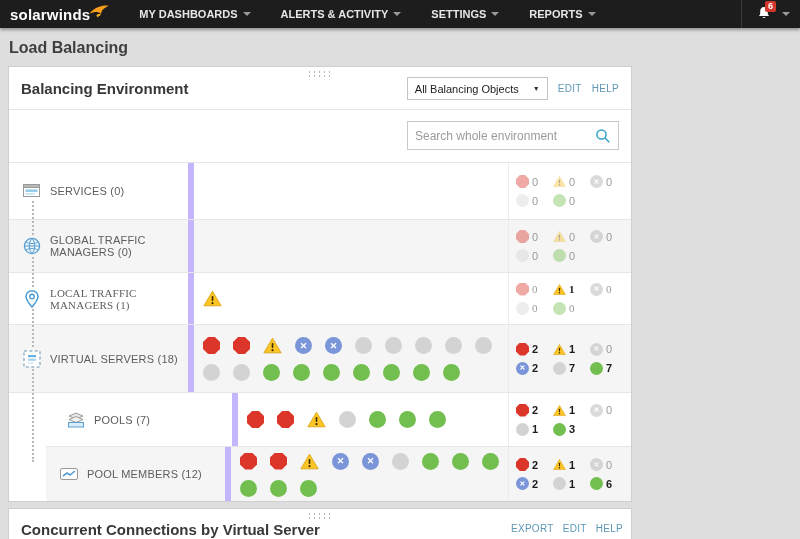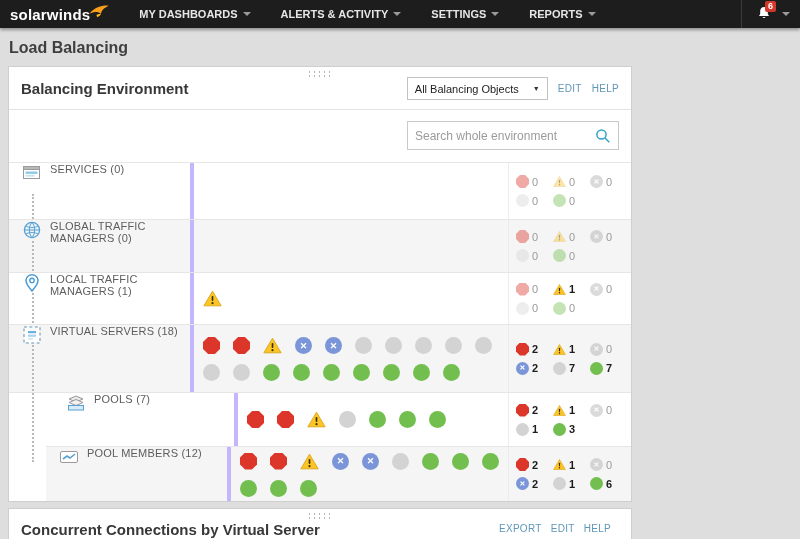--- a/index.html
+++ b/index.html
@@ -51,22 +51,22 @@
   .search-box input::placeholder { color:#9b9b9b; }
   .search-icon svg { width:16px; height:16px; display:block; }
 
   
   .env-rows { position:relative; }
   .tree-line { position:absolute; left:23px; top:32px; height:268px; width:0;
                border-left:2px dotted #b9b9b9; z-index:0; }
   .row { display:flex; border-top:1px solid #e6e6e6; }
   .row:nth-child(odd) { background:#f5f5f5; }
   .row:nth-child(even) { background:#ffffff; }
-  .row-label { width:185px; flex:0 0 185px; border-right:4px solid #c4b5fd;
-               display:flex; gap:8px; padding-left:13px; cursor:pointer; }
+  .row-label { width:185px; flex:0 0 185px; border-right:6px solid #c4b5fd;
+               display:flex; align-items:center; gap:8px; padding-left:13px; cursor:pointer; }
   .tree-icon { width:20px; height:20px; flex:0 0 20px; position:relative; z-index:1; }
   .row:nth-child(odd) .tree-icon { background:#f5f5f5; }
   .row:nth-child(even) .tree-icon { background:#ffffff; }
   .tree-icon svg { width:20px; height:20px; display:block; }
   .row-label-text { font-size:11px; color:#5d5d5d; letter-spacing:.2px; }
   .row-dots { flex:1; display:flex; flex-wrap:wrap; align-content:center; align-items:center;
               column-gap:13px; row-gap:9px; padding:6px 4px 6px 9px; }
   .row-counts { width:123px; flex:0 0 123px; border-left:1px solid #ececec;
                 display:flex; flex-direction:column; justify-content:center; gap:6px;
                 padding-left:7px; }
@@ -80,21 +80,21 @@
   .st { display:inline-flex; align-items:center; justify-content:center; flex:0 0 auto; }
   .st-down    { background:#dc352a; clip-path:polygon(30% 0,70% 0,100% 30%,100% 70%,70% 100%,30% 100%,0 70%,0 30%); }
   .st-up      { background:#72bf4f; border-radius:50%; }
   .st-unknown { background:#d3d3d3; border-radius:50%; }
   .st-unmanaged { background:#7b96d8; border-radius:50%; color:#fff; font-weight:bold; }
   .st-shutdown  { background:#a9a9a9; border-radius:50%; color:#fff; font-weight:bold; }
   .st-warning svg { width:100%; height:100%; display:block; }
 
   
   .panel.bottom { margin-top:6px; height:60px; }
-  .bottom-hd { display:flex; padding:12px 20px 0 12px; }
+  .bottom-hd { display:flex; padding:12px 8px 0 12px; }
   .bottom-title { font-size:15px; font-weight:bold; color:#383838; }
   .bottom-links { margin-left:auto; display:flex; gap:9px; padding-top:2px; }
 </style>
 </head>
 <body>
 
 <div class="navbar">
   <div class="brand">
     <span class="brand-text">solarwinds</span>
     <svg class="brand-flame" viewBox="0 0 24 16">
@@ -243,21 +243,21 @@
               <span class="st st-unknown" style="width: 13px; height: 13px;"></span>
               <span class="count-num">0</span>
             </span>
             <span class="count-item inactive">
               <span class="st st-up" style="width: 13px; height: 13px;"></span>
               <span class="count-num">0</span>
             </span>
           </div>
         </div>
       </div>
-      <div class="row" style="height: 52px;">
+      <div class="row" style="height: 52px; font-family: Liberation Serif, serif;">
         <div class="row-label">
           <span class="tree-icon">
             <svg viewBox="0 0 20 20">
               <path d="M10 1.8 C6.5 1.8 4 4.4 4 7.6 C4 11.2 10 18 10 18 C10 18 16 11.2 16 7.6 C16 4.4 13.5 1.8 10 1.8 Z" fill="#fff" stroke="#4a9bd4" stroke-width="1.5"></path>
               <circle cx="10" cy="7.4" r="2.2" fill="none" stroke="#4a9bd4" stroke-width="1.4"></circle>
             </svg>
           </span>
           <span class="row-label-text">LOCAL TRAFFIC MANAGERS (1)</span>
         </div>
         <div class="row-dots">

